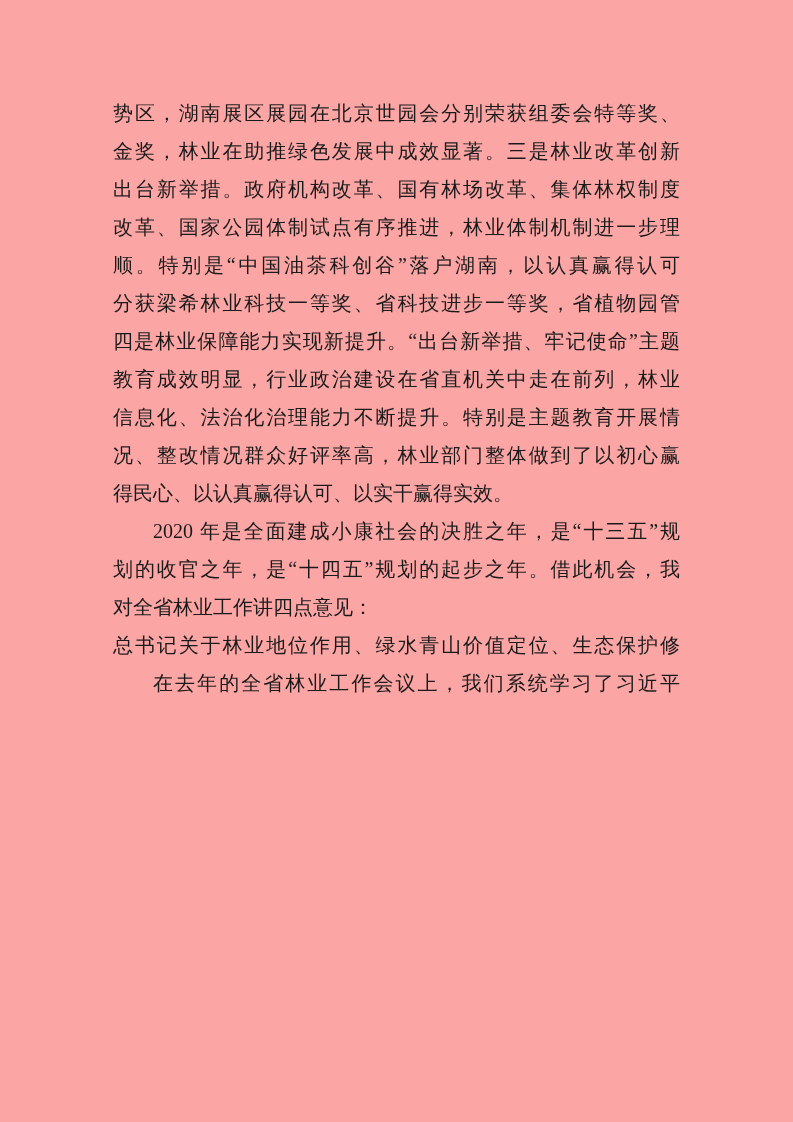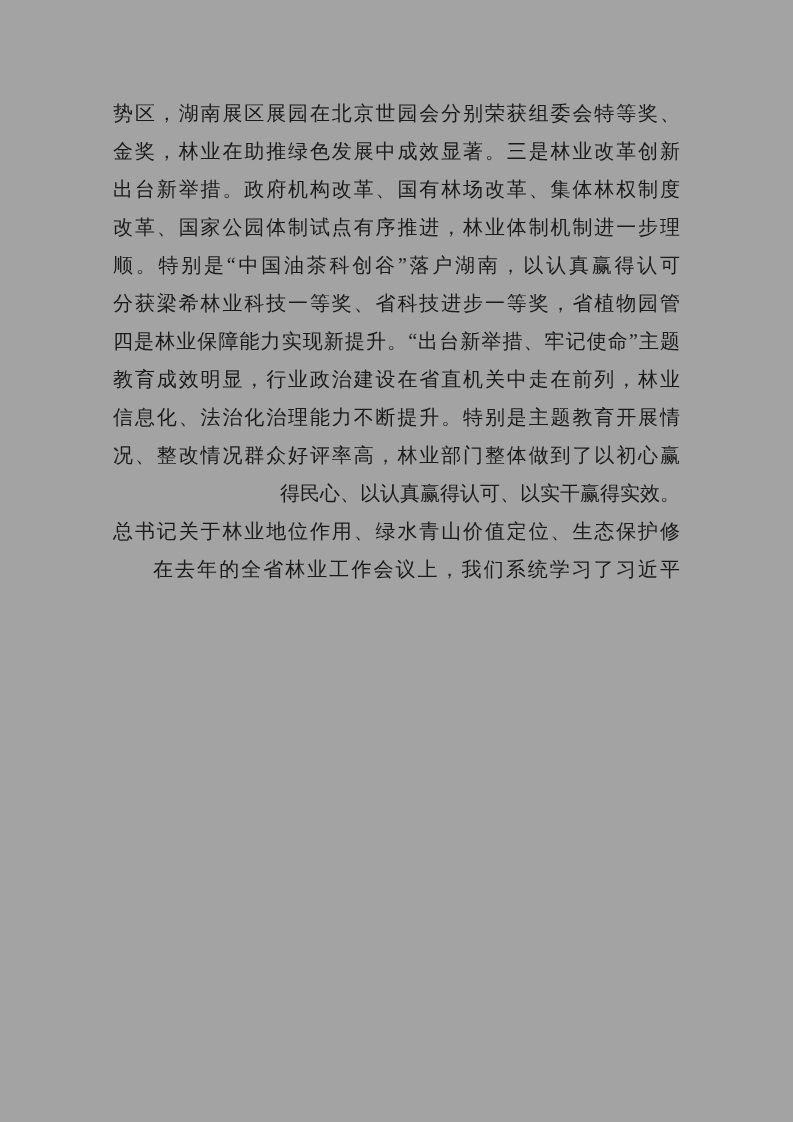--- a/index.html
+++ b/index.html
@@ -4,40 +4,40 @@
 <style>
   html, body {
     margin: 0;
     padding: 0;
     background: #ffffff;
   }
   .page {
     position: relative;
     width: 793px;
     height: 1122px;
-    background: #a3a3a3;
+    background: #fca5a5;
     overflow: hidden;
   }
   .text-block {
     position: absolute;
     left: 113px;
     top: 94px;
     width: 567px;
     color: #1a1a1a;
     font-family: "Liberation Serif", "DejaVu Serif", serif;
   }
   .paragraph {
     margin: 0;
     padding: 0;
   }
   .line {
     height: 38px;
     line-height: 38px;
     font-size: 20px;
-    text-align: right;
+    text-align: left;
     box-sizing: border-box;
     overflow: hidden;
   }
   .line.justify {
     text-align: justify;
     text-align-last: justify;
     text-justify: inter-character;
   }
   .line.indent {
     padding-left: 40px;
@@ -60,17 +60,22 @@
         <div class="line justify">改革、国家公园体制试点有序推进，林业体制机制进一步理</div>
         <div class="line justify">顺。特别是“中国油茶科创谷”落户湖南，以认真赢得认可</div>
         <div class="line justify">分获梁希林业科技一等奖、省科技进步一等奖，省植物园管</div>
         <div class="line justify">四是林业保障能力实现新提升。“出台新举措、牢记使命”主题</div>
         <div class="line justify">教育成效明显，行业政治建设在省直机关中走在前列，林业</div>
         <div class="line justify">信息化、法治化治理能力不断提升。特别是主题教育开展情</div>
         <div class="line justify">况、整改情况群众好评率高，林业部门整体做到了以初心赢</div>
         <div class="line">得民心、以认真赢得认可、以实干赢得实效。</div>
       </div>
       <div class="paragraph">
+        <div class="line indent justify">2020 年是全面建成小康社会的决胜之年，是“十三五”规</div>
+        <div class="line justify">划的收官之年，是“十四五”规划的起步之年。借此机会，我</div>
+        <div class="line">对全省林业工作讲四点意见：</div>
+      </div>
+      <div class="paragraph">
         <div class="line justify">总书记关于林业地位作用、绿水青山价值定位、生态保护修</div>
         <div class="line indent justify">在去年的全省林业工作会议上，我们系统学习了习近平</div>
       </div>
     </div>
 </div>
 
 </body></html>

